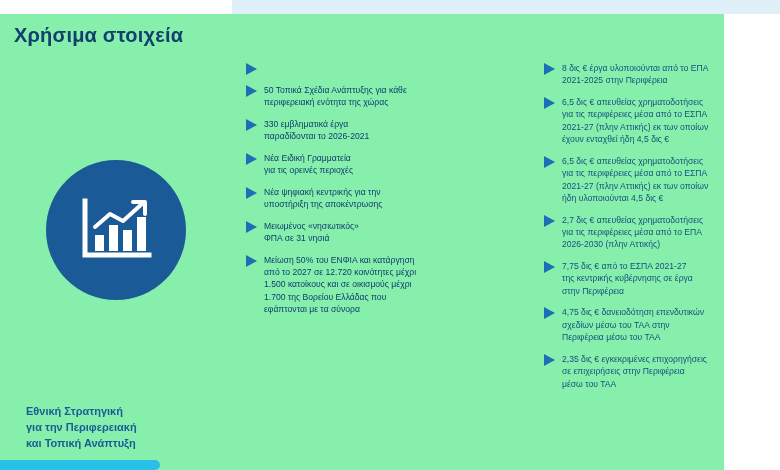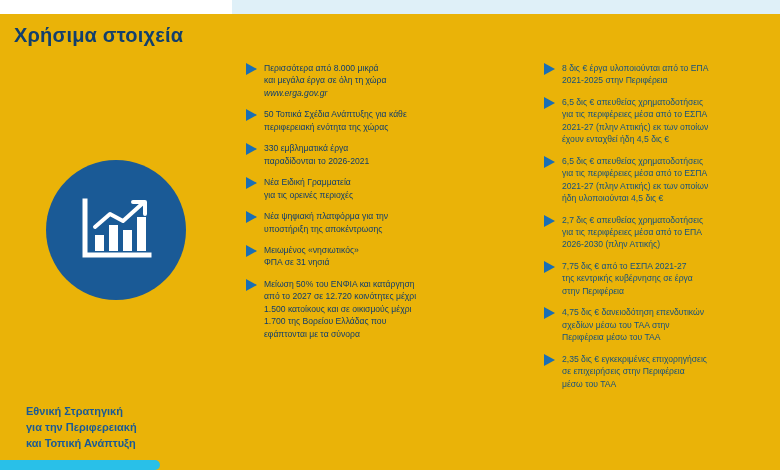--- a/index.html
+++ b/index.html
@@ -4,22 +4,22 @@
 <style>
   * { box-sizing: border-box; margin: 0; padding: 0; }
   html, body {
     width: 780px; height: 470px;
     font-family: "Liberation Sans", sans-serif;
     background: #ffffff;
     overflow: hidden;
   }
   .slide {
     position: relative;
-    width: 780px; height: 470px;
-    background: #eab308;
+    width: 724px; height: 470px;
+    background: #86efac;
   }
   
   .band-top {
     position: absolute;
     left: 232px; top: 0; width: 548px; height: 14px;
     background: #dff0f8;
   }
   .band-left-top {
     position: absolute;
     left: 0; top: 0; width: 232px; height: 14px;
@@ -126,22 +126,20 @@
 και Τοπική Ανάπτυξη</div>
 
   <div class="col col-left">
 
     <div class="item">
       <span class="bullet">
         <svg width="11" height="12" viewBox="0 0 11 12">
             <path d="M0 0 L11 6 L0 12 Z" fill="#1a6fb5"></path>
           </svg>
       </span>
-      <span class="txt"><span>Περισσότερα από 8.000 μικρά
-και μεγάλα έργα σε όλη τη χώρα</span><br><span class="url">www.erga.gov.gr</span></span>
     </div>
 
     <div class="item">
       <span class="bullet">
         <svg width="11" height="12" viewBox="0 0 11 12">
             <path d="M0 0 L11 6 L0 12 Z" fill="#1a6fb5"></path>
           </svg>
       </span>
       <span class="txt">50 Τοπικά Σχέδια Ανάπτυξης για κάθε
 περιφερειακή ενότητα της χώρας</span>
@@ -166,21 +164,21 @@
       <span class="txt">Νέα Ειδική Γραμματεία
 για τις ορεινές περιοχές</span>
     </div>
 
     <div class="item">
       <span class="bullet">
         <svg width="11" height="12" viewBox="0 0 11 12">
             <path d="M0 0 L11 6 L0 12 Z" fill="#1a6fb5"></path>
           </svg>
       </span>
-      <span class="txt">Νέα ψηφιακή πλατφόρμα για την
+      <span class="txt">Νέα ψηφιακή κεντρικής για την
 υποστήριξη της αποκέντρωσης</span>
     </div>
 
     <div class="item">
       <span class="bullet">
         <svg width="11" height="12" viewBox="0 0 11 12">
             <path d="M0 0 L11 6 L0 12 Z" fill="#1a6fb5"></path>
           </svg>
       </span>
       <span class="txt">Μειωμένος «νησιωτικός»

